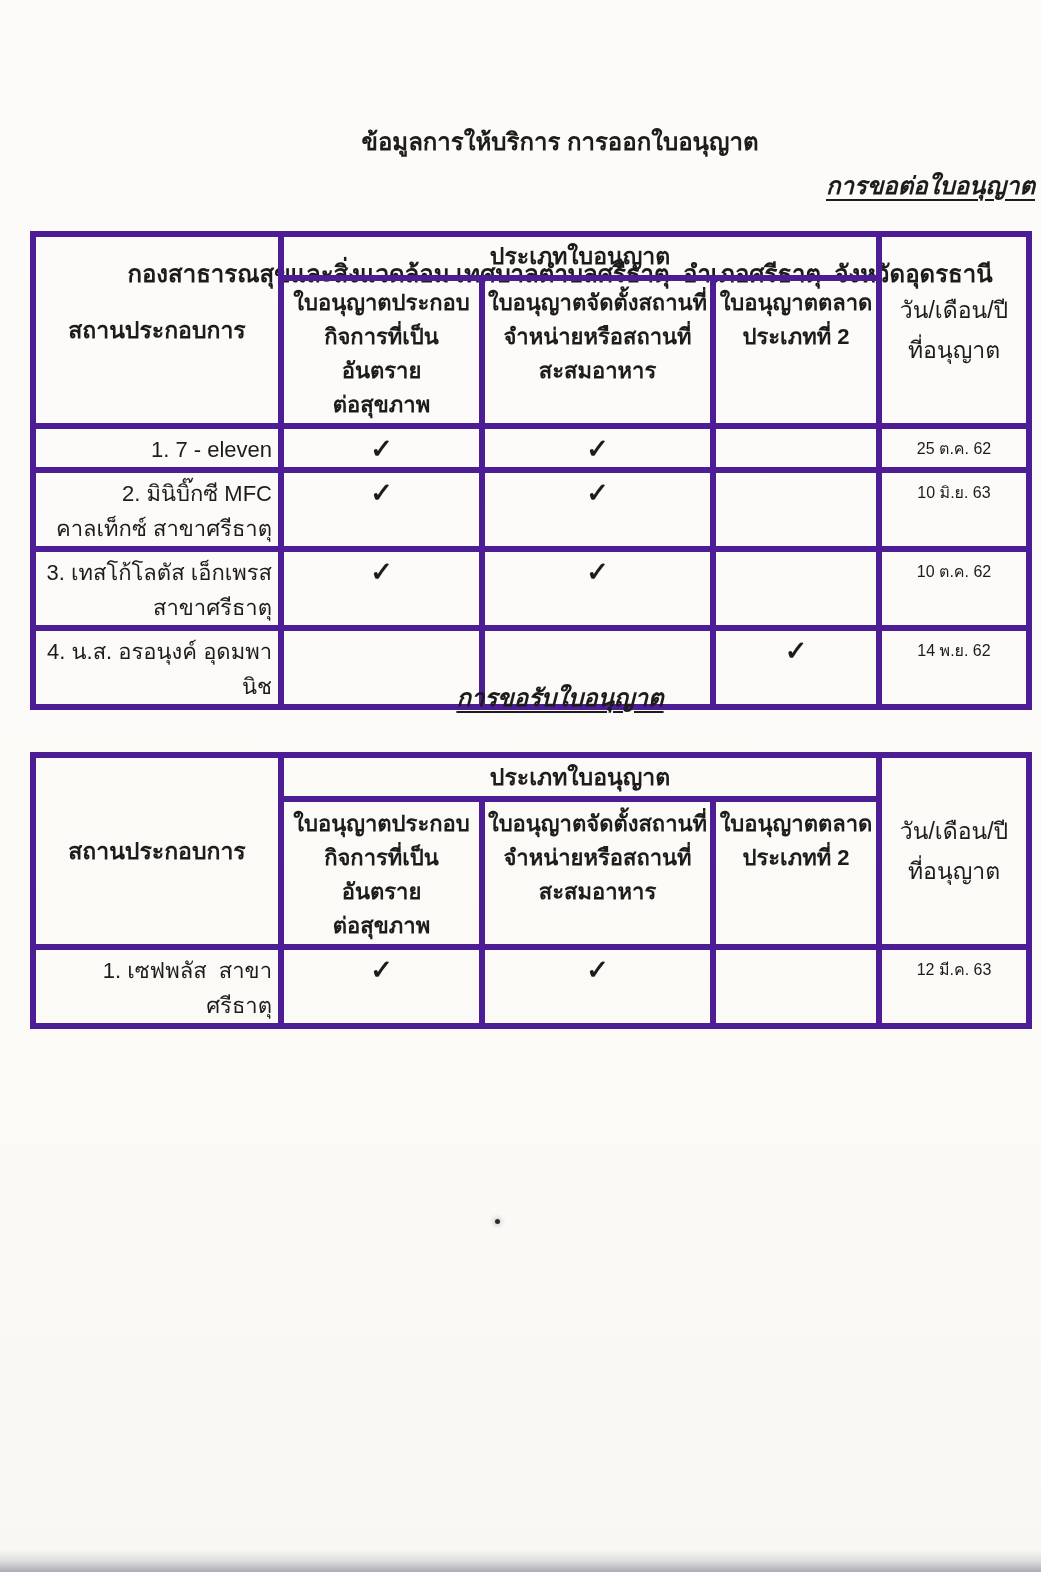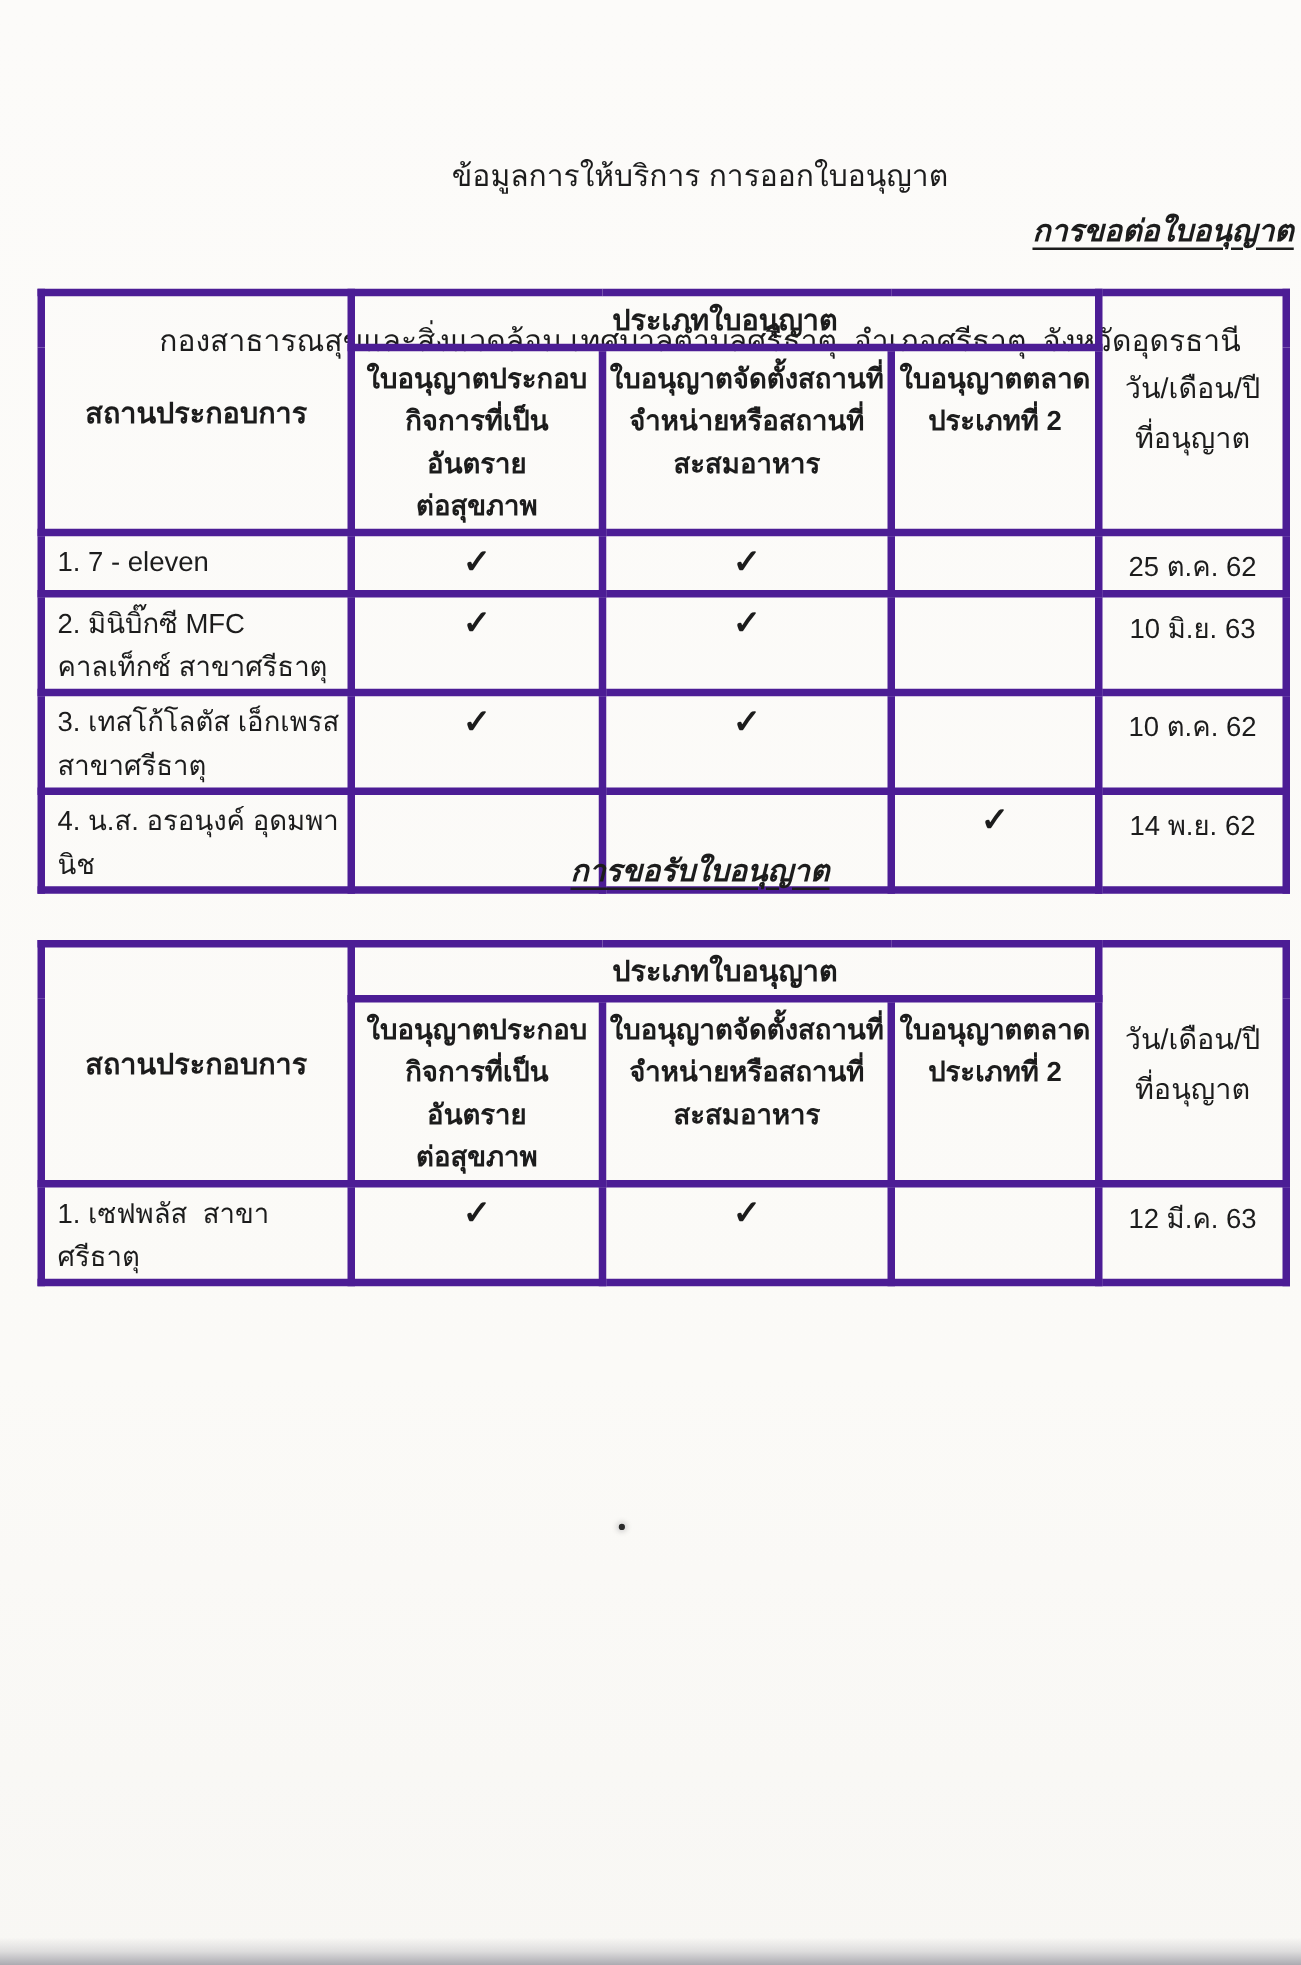--- a/index.html
+++ b/index.html
@@ -6,21 +6,21 @@
   body {
     width: 1041px; height: 1572px;
     position: relative;
     background: linear-gradient(180deg, #fcfbf9 0%, #fbfaf7 70%, #f8f7f4 100%);
     font-family: "Liberation Sans", sans-serif;
     color: #1c1c1c;
     overflow: hidden;
   }
   .doc-header {
     position: absolute; top: 32px; left: 85px; width: 950px;
-    text-align: center; font-weight: normal;
+    text-align: center; font-weight: bold;
     font-size: 24px; line-height: 44px;
     white-space: pre-wrap;
   }
   .section-heading {
     position: absolute; left: 85px; width: 950px;
     text-align: center; font-weight: bold; font-style: italic;
     font-size: 24px; line-height: 44px;
     text-decoration: underline;
     text-decoration-thickness: 2px;
     text-underline-offset: 5px;
@@ -50,33 +50,33 @@
     font-weight: bold; text-align: center; vertical-align: top;
     font-size: 22px; line-height: 34px; padding-top: 5px;
     white-space: pre-wrap;
   }
   .c-datehead {
     font-weight: normal; text-align: center; vertical-align: middle;
     font-size: 23px; line-height: 40px;
     white-space: pre-wrap;
   }
   .c-name {
-    text-align: left; vertical-align: top;
+    text-align: right; vertical-align: top;
     padding: 3px 6px 0 10px;
     font-size: 22px; line-height: 35px;
     white-space: pre-wrap;
   }
   .c-check {
     text-align: center; vertical-align: top;
     font-size: 27px; font-weight: bold; line-height: 34px;
     padding-top: 3px;
   }
   .c-datecell {
     text-align: center; vertical-align: top;
-    font-size: 22px; padding-top: 7px;
+    font-size: 16px; padding-top: 7px;
   }
   tr.h-grp  { height: 38px; }
   tr.h-sub1 { height: 103px; }
   tr.h-sub2 { height: 106px; }
   tr.h40 { height: 40px; }
   tr.h73 { height: 73px; }
   tr.h68 { height: 68px; }
   tr.h38 { height: 38px; }
   tr.h71 { height: 71px; }
 

